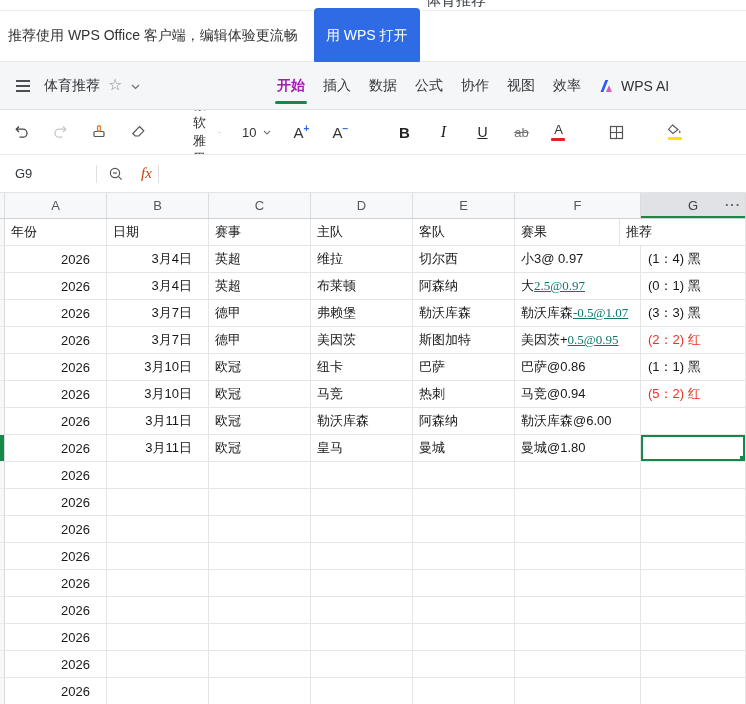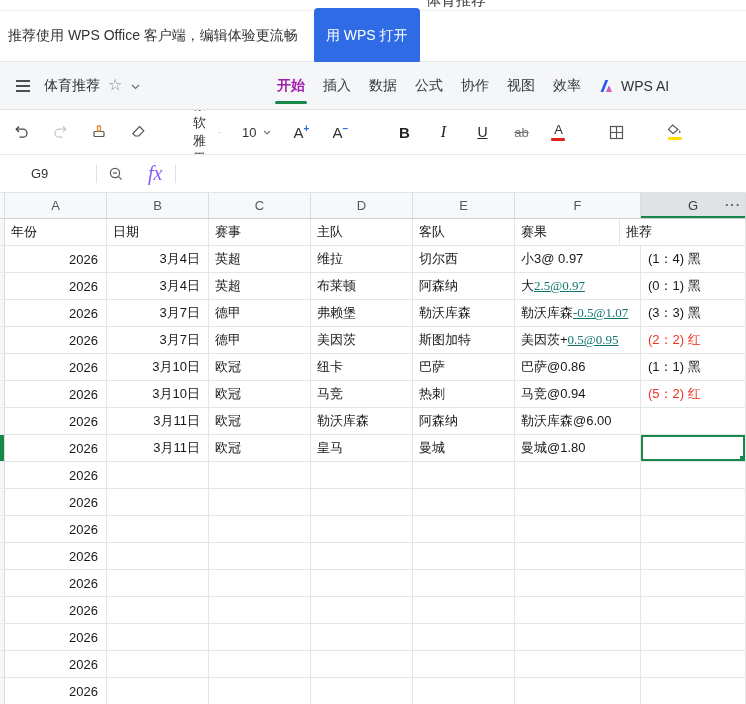--- a/index.html
+++ b/index.html
@@ -48,43 +48,43 @@
   .stack { display:flex; flex-direction:column; align-items:center; gap:2px; cursor:pointer; }
   .stack .a { font-size:13px; color:#333; line-height:12px; }
   .bar { width:14px; height:3px; border-radius:1px; }
   .bar.red { background:#e0231f; }
   .bar.yellow { background:#ffe000; }
   .styles-group { display:flex; align-items:center; gap:5px; font-size:14px; color:#333; cursor:pointer; }
 
   
   .formulabar { position:absolute; left:0; top:155px; width:746px; height:38px; background:#fff;
     border-bottom:1px solid #e3e4e5; display:flex; align-items:center; }
-  .name-box { width:96px; padding-left:31px; font-size:13px; color:#33363a; }
-  .fx-label { font-style:italic; font-family:"Liberation Serif",serif; font-size:20px; color:#8b5cf6; margin:0 13px; cursor:pointer; }
+  .name-box { width:96px; padding-left:15px; font-size:13px; color:#33363a; }
+  .fx-label { font-style:italic; font-family:"Liberation Serif",serif; font-size:15px; color:#c2410c; margin:0 6px; cursor:pointer; }
   .fb-div { width:1px; height:18px; background:#dfe0e2; }
   .formula-input { flex:1; font-size:13px; color:#333; padding-left:10px; }
 
   
   .colheaders { position:absolute; left:0; top:193px; width:746px; height:26px; background:#f7f8fa;
     border-bottom:1px solid #cfd2d4; display:flex; }
   .colh { border-right:1px solid #dadcde; display:flex; align-items:center; justify-content:center;
     font-size:13px; color:#55585c; cursor:pointer; }
   .colh.sel { background:#e0e2e5; box-shadow:inset 0 -2px 0 #15884a; color:#3a3d41; }
   .colh-stub { width:5px; border-right:1px solid #dadcde; }
   .col-dots { position:absolute; right:5px; top:4px; font-size:13px; font-weight:bold; color:#5f6368;
     letter-spacing:1px; cursor:pointer; }
 
   
   .grid { position:absolute; left:0; top:219px; width:746px; height:485px; overflow:hidden; background:#fff; }
   .grid-row { display:flex; height:27px; }
   .stub { width:5px; background:#f7f8fa; border-right:1px solid #d8dadc; border-bottom:1px solid #ececec; }
   .stub.sel { background:#15884a; }
   .cell { border-right:1px solid #e4e5e6; border-bottom:1px solid #e4e5e6; font-size:13px; color:#17181a;
     display:flex; align-items:center; overflow:hidden; white-space:nowrap; }
-  .col-a, .col-b { width:102px; justify-content:flex-end; padding-right:8px; }
+  .col-a, .col-b { width:102px; justify-content:flex-end; padding-right:16px; }
   .col-c, .col-d, .col-e { width:102px; padding-left:6px; }
   .col-f { width:126px; padding-left:6px; }
   .col-g { width:105px; padding-left:7px; }
   .cell.hdr-left { justify-content:flex-start; padding-left:6px; padding-right:12px; }
   .rec-link { color:#0f766e; text-decoration:underline; cursor:pointer;font-family:Liberation Serif, serif; }
   .rec-link:empty { display:none; }
   .result-red { color:#ef3125; }
   .cell.selected { box-shadow:inset 0 0 0 2px #15884a; position:relative; }
   .fill-handle { position:absolute; right:0; bottom:0; width:5px; height:5px; background:#15884a; }
 </style>

